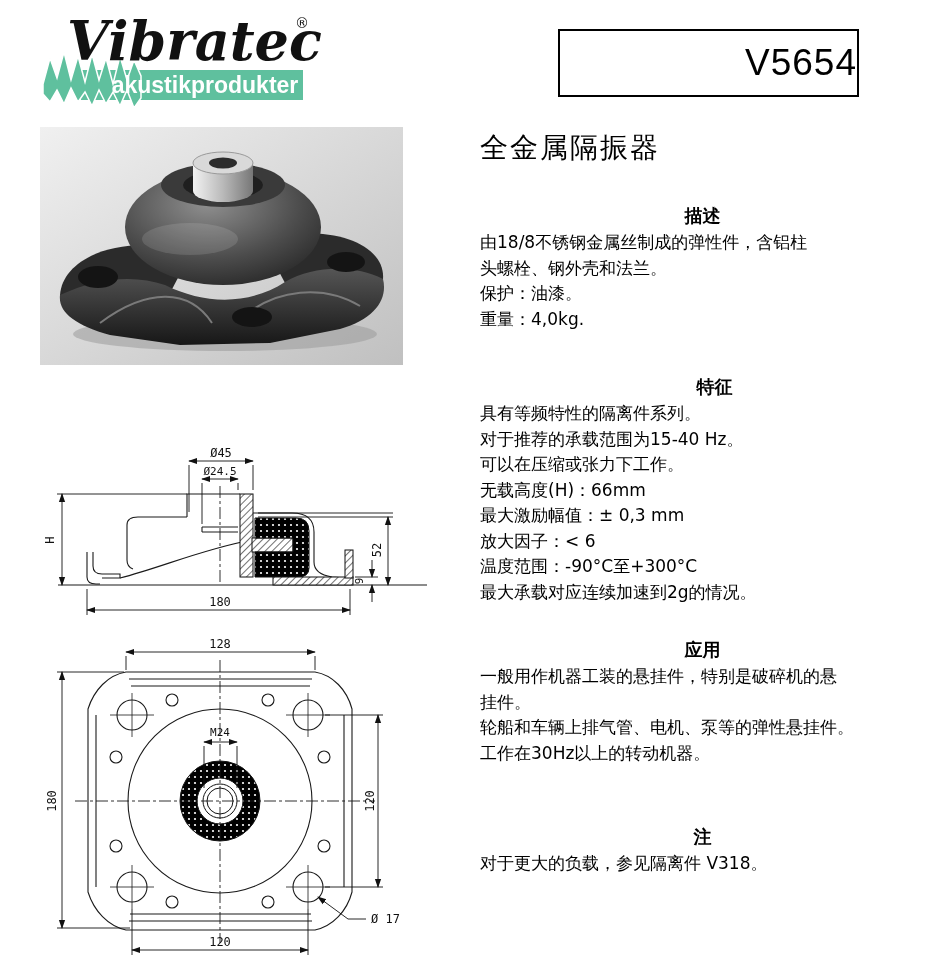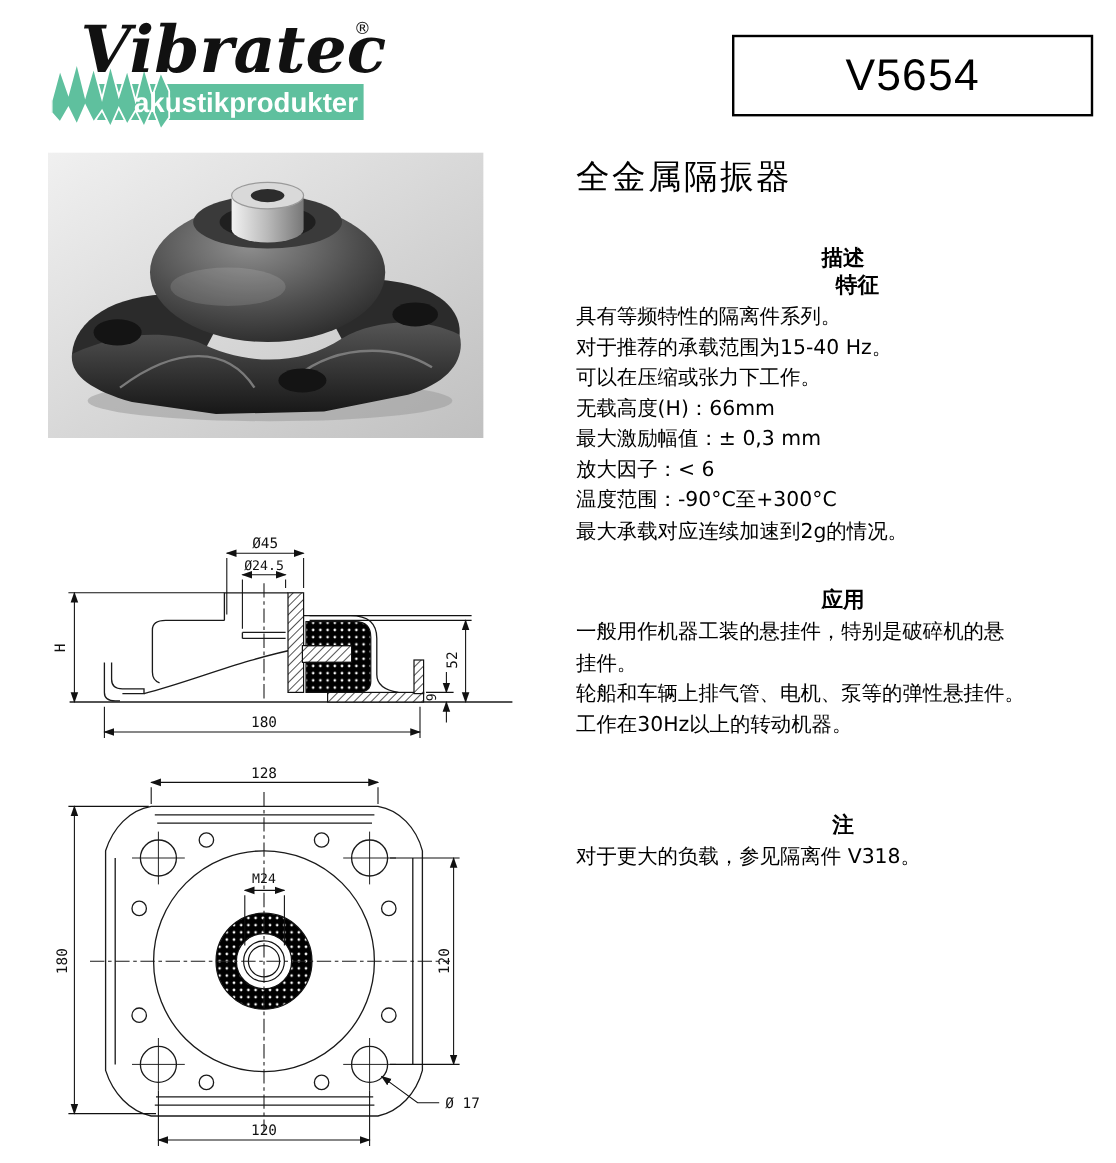--- a/index.html
+++ b/index.html
@@ -4,39 +4,39 @@
 <style>
   html,body{margin:0;padding:0;}
   body{
     width:930px;height:969px;position:relative;background:#ffffff;
     font-family:"DejaVu Sans",sans-serif;color:#000;overflow:hidden;
   }
   
   .logo{position:absolute;left:43px;top:6px;width:280px;height:102px;}
   
   .model-box{
-    position:absolute;left:610px;top:29px;width:297px;height:64px;
-    border:2px solid #000;display:flex;align-items:center;justify-content:center;
+    position:absolute;left:558px;top:29px;width:297px;height:64px;
+    border:2px solid #000;display:flex;align-items:center;justify-content:flex-end;
     font-family:"Liberation Sans",sans-serif;font-size:37px;letter-spacing:1px;
   }
   
   .photo{position:absolute;left:40px;top:127px;width:363px;height:238px;}
   
   .side-view{position:absolute;left:30px;top:432px;width:420px;height:200px;}
   .top-view{position:absolute;left:30px;top:630px;width:420px;height:339px;}
   .dim{font-family:"DejaVu Sans Mono",monospace;font-size:12px;fill:#111;}
   .dimS{font-family:"DejaVu Sans Mono",monospace;font-size:11px;fill:#111;}
   
   .right-col{position:absolute;left:480px;top:125px;width:445px;}
   .doc-title{font-size:28px;font-weight:400;line-height:34px;padding-top:6px;
     font-family:"DejaVu Serif","DejaVu Sans",serif;letter-spacing:2px;}
   .sec-heading{font-size:18px;font-weight:bold;line-height:22px;text-align:center;}
   .sec-lines{margin-top:3px;}
   .sec-line{font-size:17px;line-height:25.5px;white-space:nowrap;}
-  .m1{margin-top:40px;} .m2{padding-left:24px;} .m3{margin-top:34px;} .m4{margin-top:60px;}
+  .m1{margin-top:40px;} .m2{margin-top:44px;padding-left:24px;} .m3{margin-top:34px;} .m4{margin-top:60px;}
 </style>
 </head>
 <body>
 
 <svg class="logo" viewBox="0 0 280 102">
   <rect x="38" y="64" width="222" height="30" fill="#5fc09e"></rect>
   <polygon fill="#5fc09e" stroke="#ffffff" stroke-width="1.5" points="0,78 7,52 14,72 21,46 28,74 35,50 42,76 49,48 56,74 63,52 70,78 77,50 84,74 91,54 98,70 98,92 91,102 84,84 77,100 70,86 63,98 56,84 49,100 42,86 35,96 28,82 21,98 14,84 7,96 0,88"></polygon>
   <text x="24" y="54" font-family="DejaVu Serif, serif" font-style="italic" font-weight="bold" font-size="54" fill="#111">Vibratec</text>
   <text x="252" y="22" font-size="14" fill="#111">®</text>
   <text x="162" y="87" text-anchor="middle" font-family="Liberation Sans, sans-serif" font-weight="bold" font-size="23" fill="#ffffff">akustikprodukter</text>
@@ -245,20 +245,26 @@
   <text class="dim" x="190" y="316" text-anchor="middle">120</text>
   <text class="dimS" x="190" y="106" text-anchor="middle">M24</text>
   <text class="dim" x="341" y="293">Ø 17</text>
 </svg>
 
 <div class="right-col">
   <div class="doc-title">全金属隔振器</div>
 
   <div>
     <div class="sec-heading m1">描述</div>
+    <div class="sec-lines">
+      <div class="sec-line">由18/8不锈钢金属丝制成的弹性件，含铝柱</div>
+      <div class="sec-line">头螺栓、钢外壳和法兰。</div>
+      <div class="sec-line">保护：油漆。</div>
+      <div class="sec-line">重量：4,0kg.</div>
+    </div>
   </div>
 
   <div>
     <div class="sec-heading m2">特征</div>
     <div class="sec-lines">
       <div class="sec-line">具有等频特性的隔离件系列。</div>
       <div class="sec-line">对于推荐的承载范围为15-40 Hz。</div>
       <div class="sec-line">可以在压缩或张力下工作。</div>
       <div class="sec-line">无载高度(H)：66mm</div>
       <div class="sec-line">最大激励幅值：± 0,3 mm</div>

